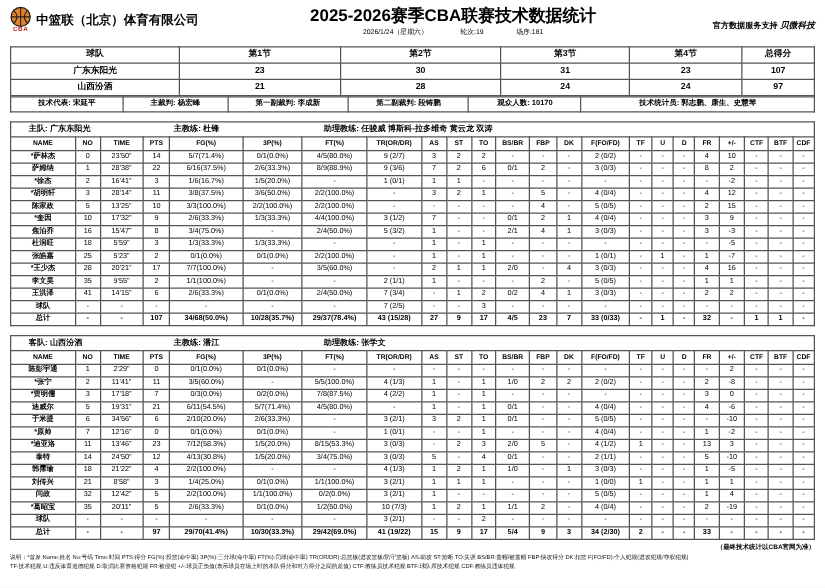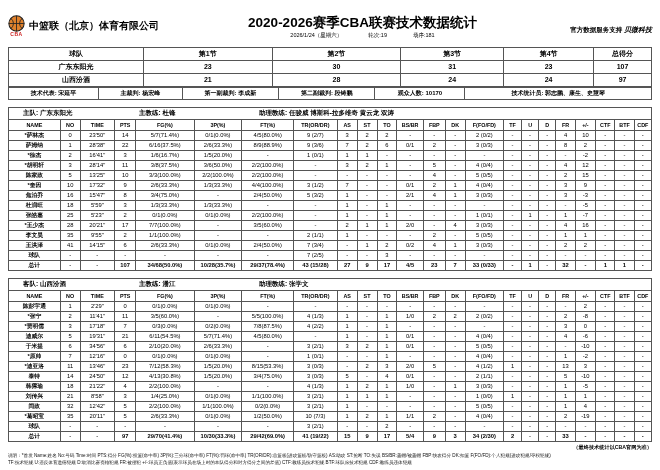--- a/index.html
+++ b/index.html
@@ -3,21 +3,21 @@
 <meta charset="utf-8">
 <style>
   html,body{margin:0;padding:0;}
   body{
     width:660px;height:470px;background:#f2f2f2;
     font-family:"Liberation Sans","DejaVu Sans",sans-serif;color:#000;
     -webkit-font-smoothing:antialiased;
   }
   .sheet{width:660px;height:470px;background:#ffffff;box-sizing:border-box;padding:3px 8px;}
   
-  .hdr{display:flex;align-items:flex-start;justify-content:center;height:32px;margin-top:12px;}
+  .hdr{display:flex;align-items:flex-start;justify-content:center;height:32px;margin-top:2px;}
   .hdr-left{display:flex;align-items:center;gap:4px;width:215px;}
   .logo{display:flex;flex-direction:column;align-items:center;line-height:1;}
   .logo-cba{font-size:5px;font-weight:bold;color:#c22;letter-spacing:.5px;}
   .company{font-size:10px;font-weight:bold;white-space:nowrap;}
   .hdr-center{flex:1;text-align:center;}
   .title{font-size:13.5px;font-weight:bold;line-height:15px;}
   .subline{font-size:5.5px;margin-top:2px;display:flex;justify-content:center;gap:26px;}
   .hdr-right{width:150px;text-align:right;font-size:6.5px;font-weight:bold;padding-top:10px;white-space:nowrap;}
   .brand{font-style:italic;font-size:7px;}
   
@@ -52,21 +52,21 @@
       <div class="logo">
         <svg width="17" height="17" viewBox="0 0 20 20">
           <circle cx="10" cy="10" r="9" fill="#e0812c" stroke="#222" stroke-width="1.2"></circle>
           <path d="M1,10 H19 M10,1 V19 M3,3.5 Q10,10 3,16.5 M17,3.5 Q10,10 17,16.5" stroke="#222" stroke-width="1" fill="none"></path>
         </svg>
         <span class="logo-cba">CBA</span>
       </div>
       <span class="company">中篮联（北京）体育有限公司</span>
     </div>
     <div class="hdr-center">
-      <div class="title">2020-2026赛季CBA联赛技术数据统计</div>
+      <div class="title">2025-2026赛季CBA联赛技术数据统计</div>
       <div class="subline">
         <span>2026/1/24（星期六）</span>
         <span>轮次:19</span>
         <span>场序:181</span>
       </div>
     </div>
     <div class="hdr-right">
       <span>官方数据服务支持</span>
       <span class="brand">贝微科技</span>
     </div>

